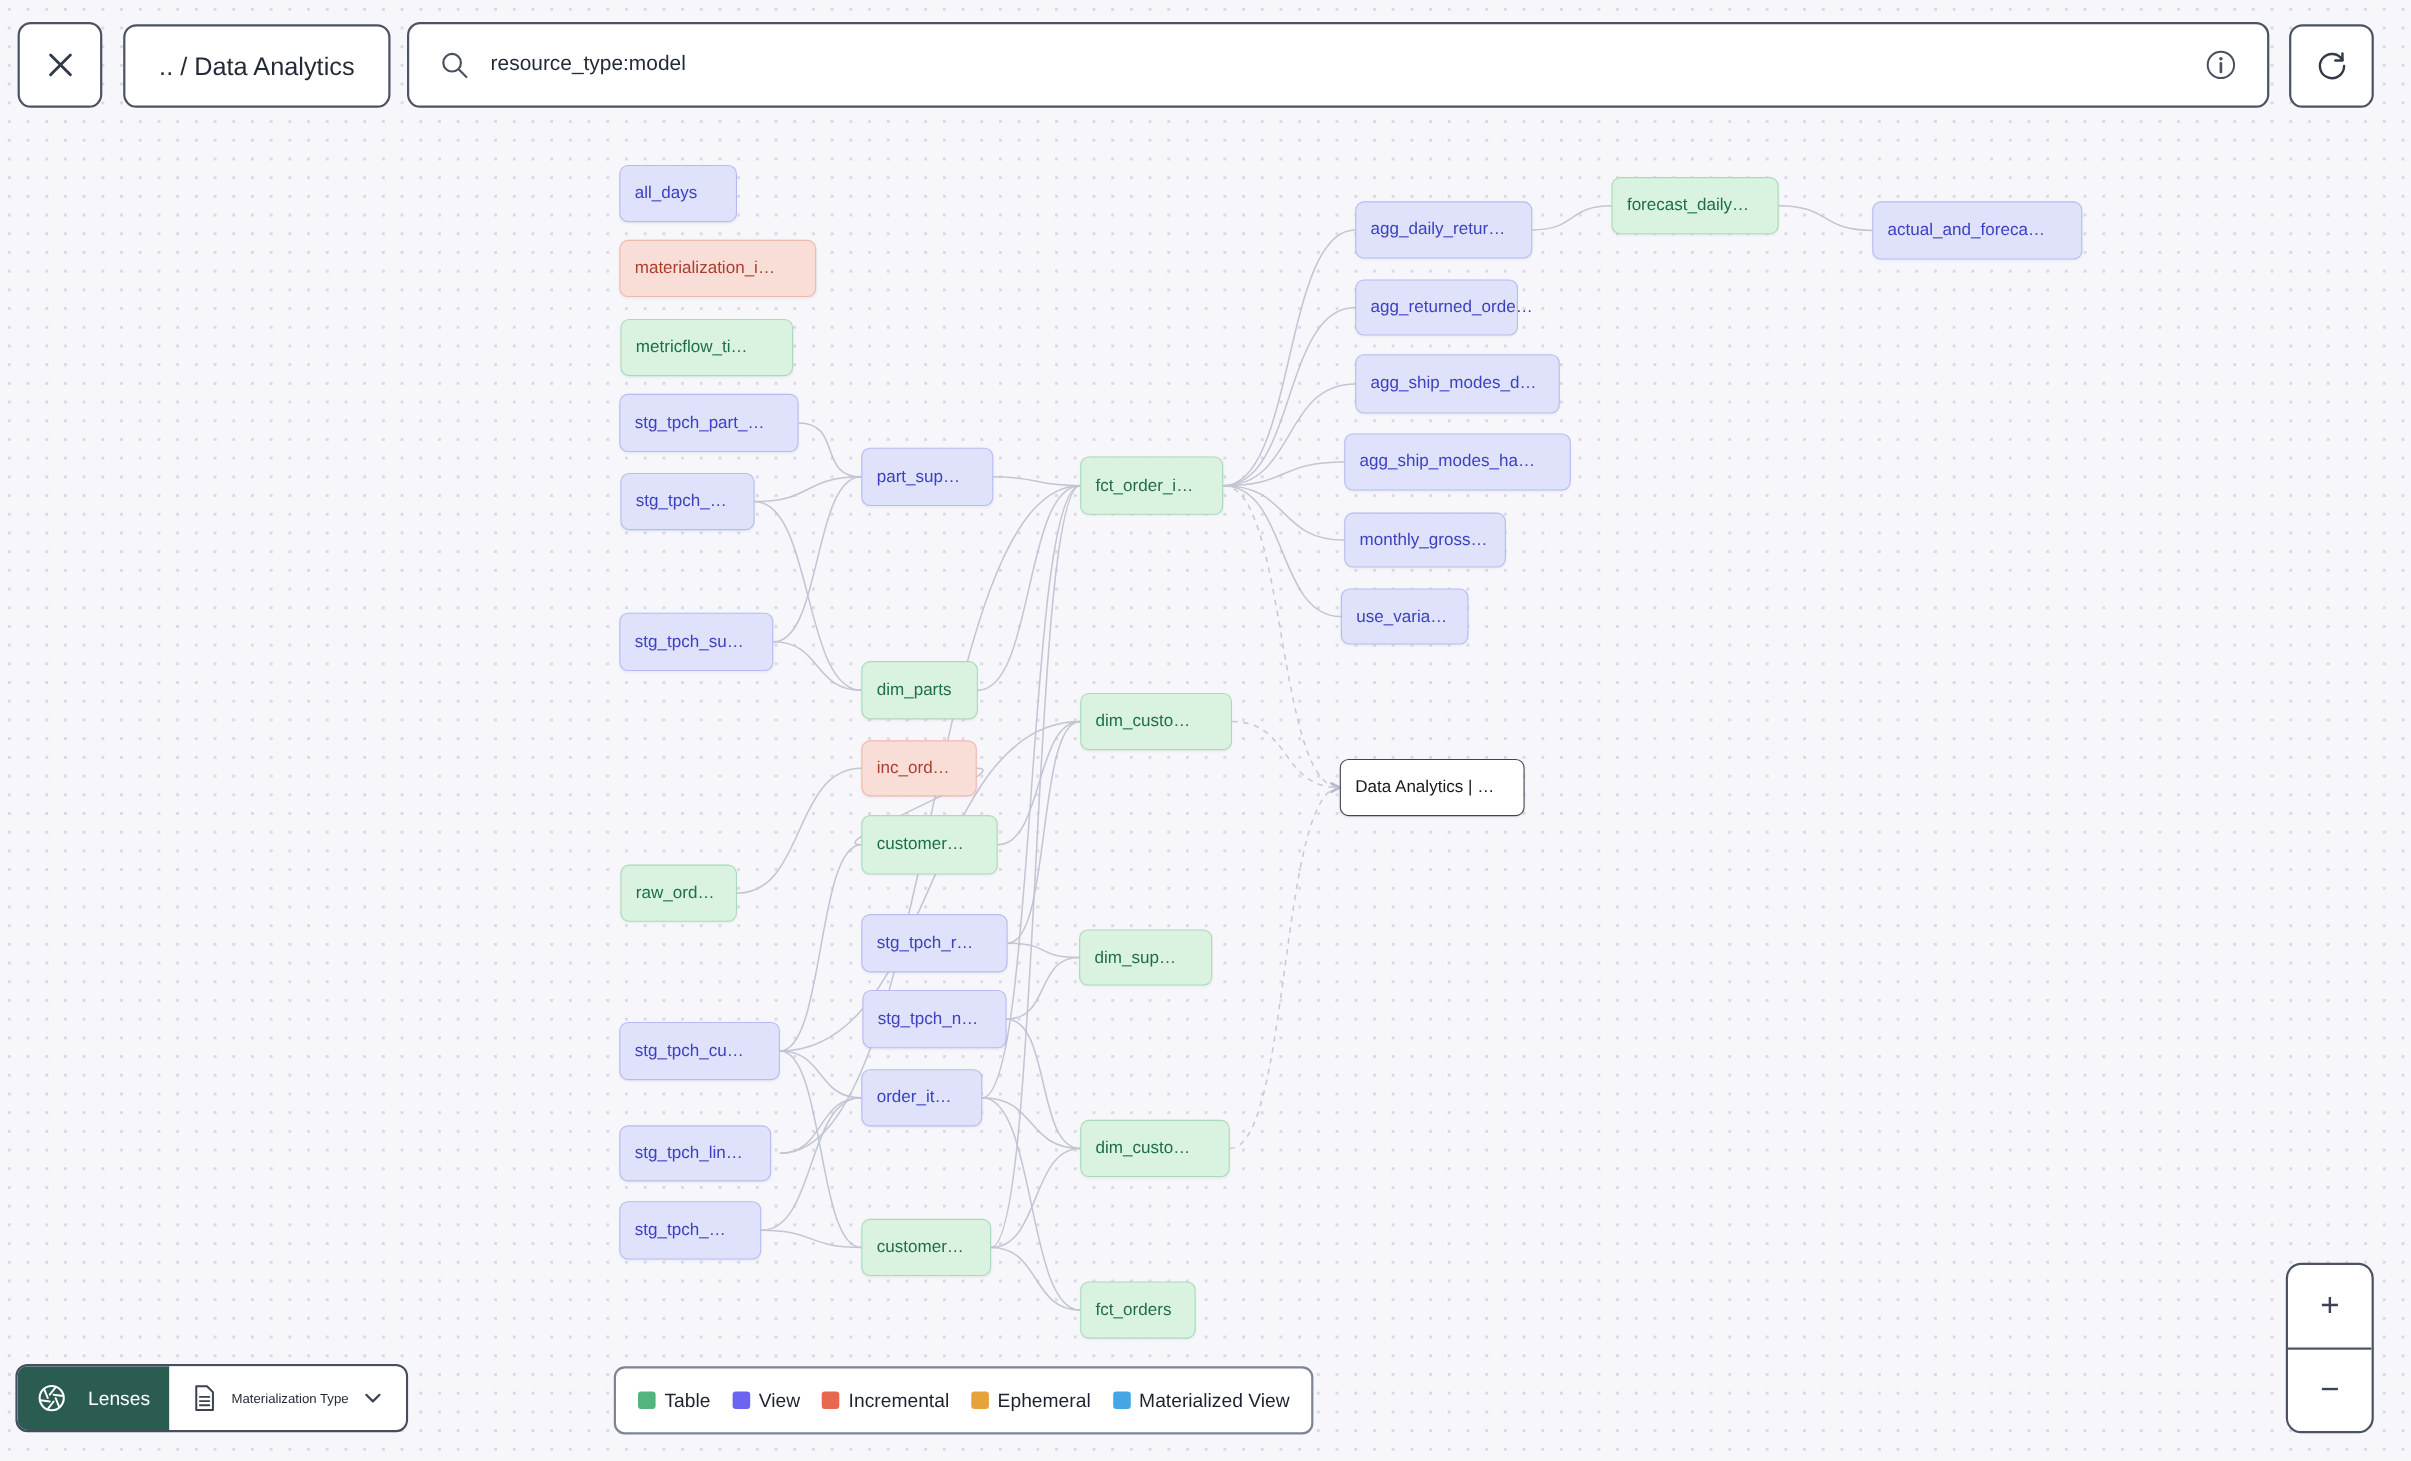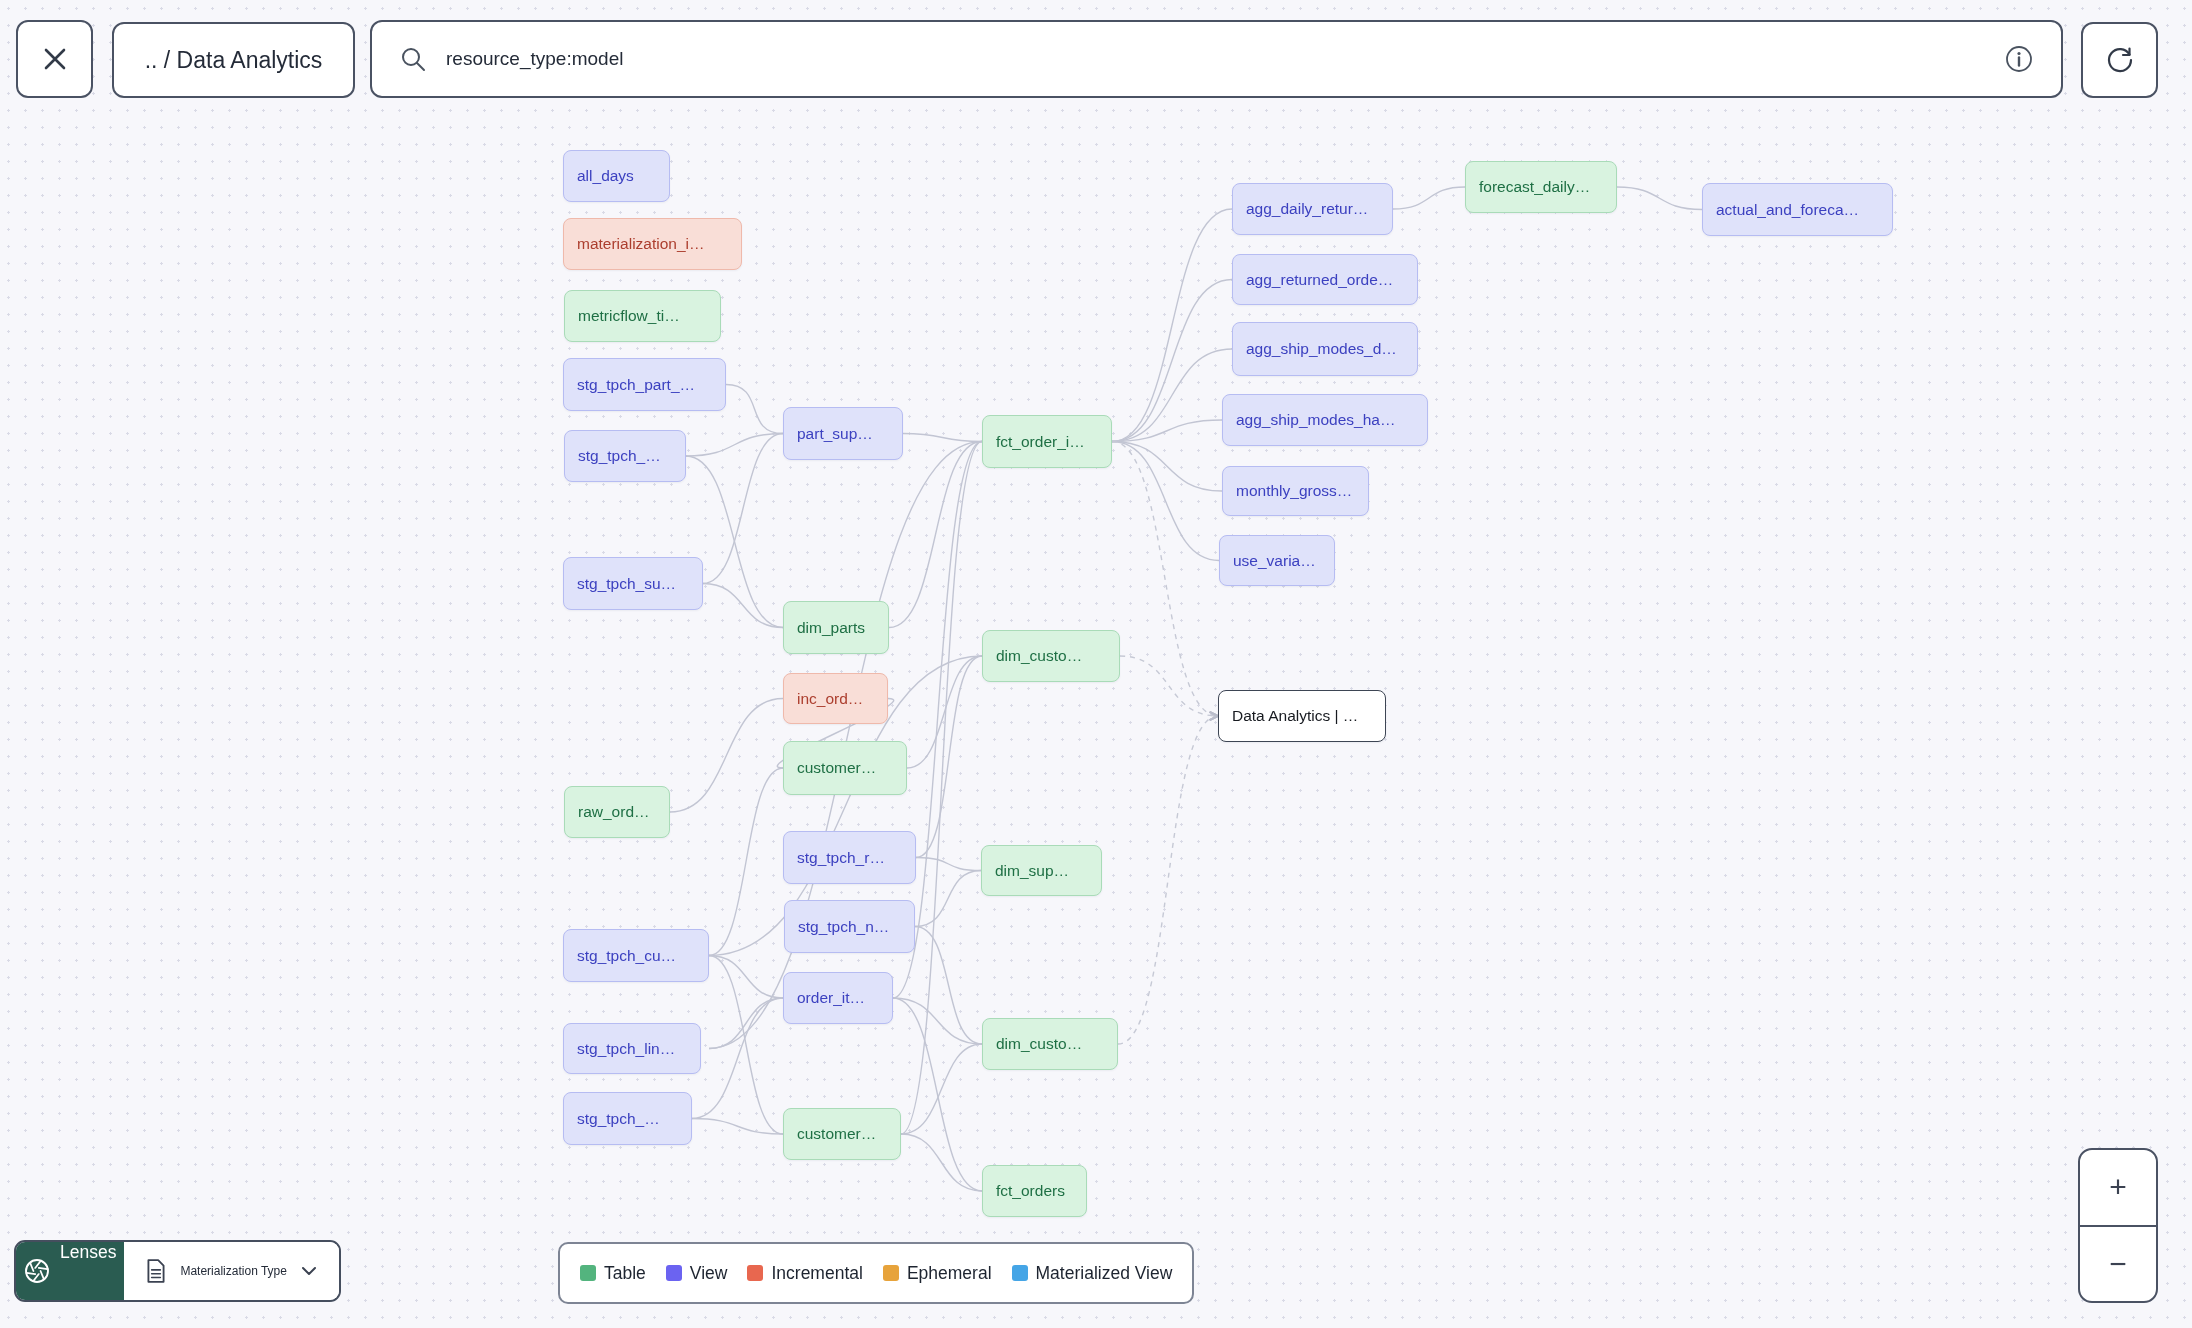--- a/index.html
+++ b/index.html
@@ -22,21 +22,21 @@
         border-radius:12px;display:flex;align-items:center;justify-content:center;
         box-sizing:border-box;color:#242b38;cursor:pointer;}
   .search-wrap{position:absolute;z-index:5;left:370px;top:20px;width:1693px;height:78px;
         background:#fff;border:2px solid #4a5263;border-radius:12px;box-sizing:border-box;
         display:flex;align-items:center;padding:15px 26px;}
   .search-wrap input{flex:1;border:none;outline:none;font-family:"Liberation Sans",sans-serif;
         font-size:19px;color:#242b38;margin-left:16px;background:transparent;}
   
   .lens-pill{position:absolute;z-index:5;left:14px;top:1240px;height:62px;display:flex;
         border:2px solid #454e5e;border-radius:11px;overflow:hidden;box-sizing:border-box;}
-  .lens-left{display:flex;gap:10px;padding:0 8px;color:#fff;
+  .lens-left{display:flex;align-items:center;gap:20px;padding:0 18px;color:#fff;
         font-size:17.5px;cursor:pointer;}
   .lens-right{display:flex;align-items:center;gap:12px;background:#fff;color:#242b38;
         padding:0 20px;font-size:12px;cursor:pointer;}
   
   .legend{position:absolute;z-index:5;left:558px;top:1242px;height:62px;background:#fff;
         border:2px solid #7d8494;border-radius:10px;display:flex;align-items:center;
         padding:0 20px;gap:20px;box-sizing:border-box;}
   .legend .item{display:flex;align-items:center;gap:8px;font-size:17.5px;color:#1d2430;}
   .legend .sw{width:16px;height:16px;border-radius:3px;display:inline-block;}
   
@@ -118,21 +118,21 @@
       <div class="node" style="left: 783px; top: 972px; width: 110px; height: 52px; background: rgb(223, 226, 250); border-color: rgb(182, 188, 242); color: rgb(60, 65, 192);">order_it…</div>
       <div class="node" style="left: 563px; top: 1023px; width: 138px; height: 51px; background: rgb(223, 226, 250); border-color: rgb(182, 188, 242); color: rgb(60, 65, 192);">stg_tpch_lin…</div>
       <div class="node" style="left: 563px; top: 1092px; width: 129px; height: 53px; background: rgb(223, 226, 250); border-color: rgb(182, 188, 242); color: rgb(60, 65, 192);">stg_tpch_…</div>
       <div class="node" style="left: 783px; top: 1108px; width: 118px; height: 52px; background: rgb(217, 243, 224); border-color: rgb(169, 219, 184); color: rgb(30, 111, 68);">customer…</div>
       <div class="node" style="left: 982px; top: 1165px; width: 105px; height: 52px; background: rgb(217, 243, 224); border-color: rgb(169, 219, 184); color: rgb(30, 111, 68);">fct_orders</div>
       <div class="node" style="left: 982px; top: 415px; width: 130px; height: 53px; background: rgb(217, 243, 224); border-color: rgb(169, 219, 184); color: rgb(30, 111, 68);">fct_order_i…</div>
       <div class="node" style="left: 982px; top: 630px; width: 138px; height: 52px; background: rgb(217, 243, 224); border-color: rgb(169, 219, 184); color: rgb(30, 111, 68);">dim_custo…</div>
       <div class="node" style="left: 981px; top: 845px; width: 121px; height: 51px; background: rgb(217, 243, 224); border-color: rgb(169, 219, 184); color: rgb(30, 111, 68);">dim_sup…</div>
       <div class="node" style="left: 982px; top: 1018px; width: 136px; height: 52px; background: rgb(217, 243, 224); border-color: rgb(169, 219, 184); color: rgb(30, 111, 68);">dim_custo…</div>
       <div class="node" style="left: 1232px; top: 183px; width: 161px; height: 52px; background: rgb(223, 226, 250); border-color: rgb(182, 188, 242); color: rgb(60, 65, 192);">agg_daily_retur…</div>
-      <div class="node" style="left: 1232px; top: 254px; width: 186px; height: 51px; background: rgb(223, 226, 250); border-color: rgb(182, 188, 242); color: rgb(60, 65, 192);">agg_returned_orde…</div>
+      <div class="node" style="left: 1232px; top: 254px; width: 148px; height: 51px; background: rgb(223, 226, 250); border-color: rgb(182, 188, 242); color: rgb(60, 65, 192);">agg_returned_orde…</div>
       <div class="node" style="left: 1232px; top: 322px; width: 186px; height: 54px; background: rgb(223, 226, 250); border-color: rgb(182, 188, 242); color: rgb(60, 65, 192);">agg_ship_modes_d…</div>
       <div class="node" style="left: 1222px; top: 394px; width: 206px; height: 52px; background: rgb(223, 226, 250); border-color: rgb(182, 188, 242); color: rgb(60, 65, 192);">agg_ship_modes_ha…</div>
       <div class="node" style="left: 1222px; top: 466px; width: 147px; height: 50px; background: rgb(223, 226, 250); border-color: rgb(182, 188, 242); color: rgb(60, 65, 192);">monthly_gross…</div>
       <div class="node" style="left: 1219px; top: 535px; width: 116px; height: 51px; background: rgb(223, 226, 250); border-color: rgb(182, 188, 242); color: rgb(60, 65, 192);">use_varia…</div>
       <div class="node" style="left: 1465px; top: 161px; width: 152px; height: 52px; background: rgb(217, 243, 224); border-color: rgb(169, 219, 184); color: rgb(30, 111, 68);">forecast_daily…</div>
       <div class="node" style="left: 1702px; top: 183px; width: 191px; height: 53px; background: rgb(223, 226, 250); border-color: rgb(182, 188, 242); color: rgb(60, 65, 192);">actual_and_foreca…</div>
       <div class="node" style="left: 1218px; top: 690px; width: 168px; height: 52px; background: rgb(255, 255, 255); border-color: rgb(61, 69, 84); color: rgb(23, 26, 32); border-width: 1.5px;">Data Analytics | …</div>
     </div>
 
   <div class="tbar-btn" style="left:16px;top:20px;width:77px;height:78px;">

